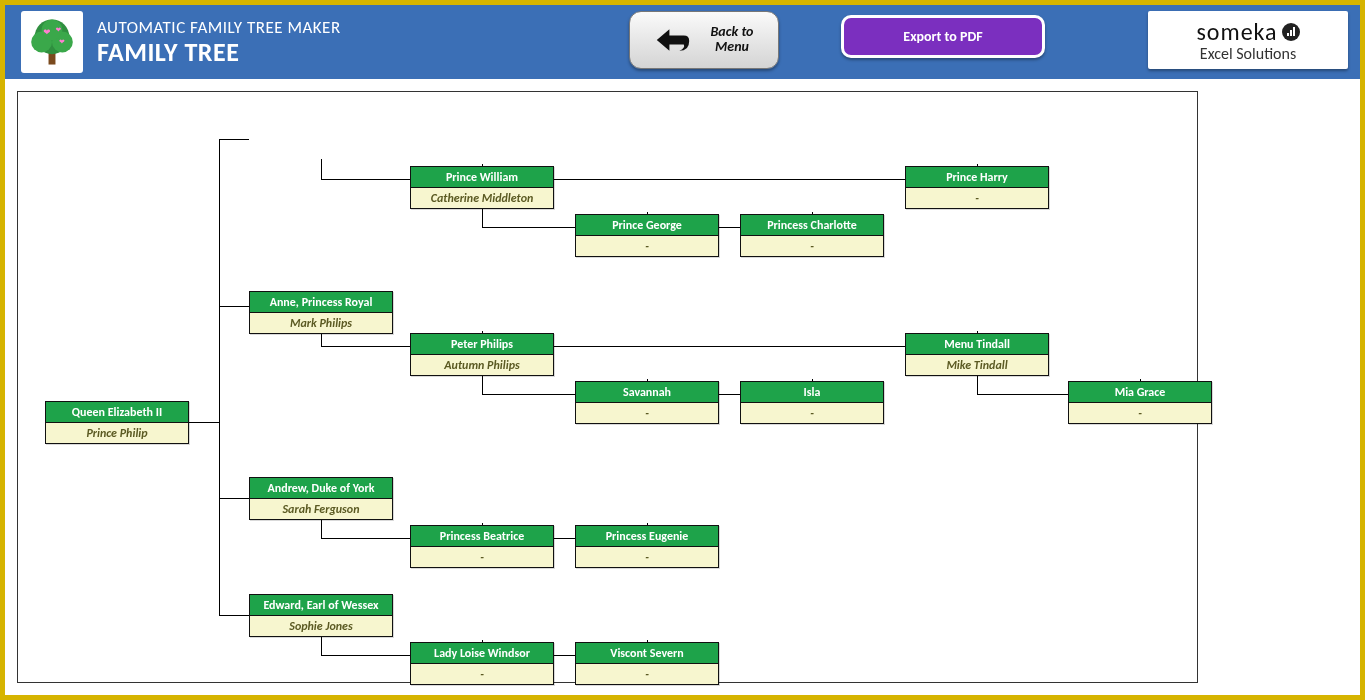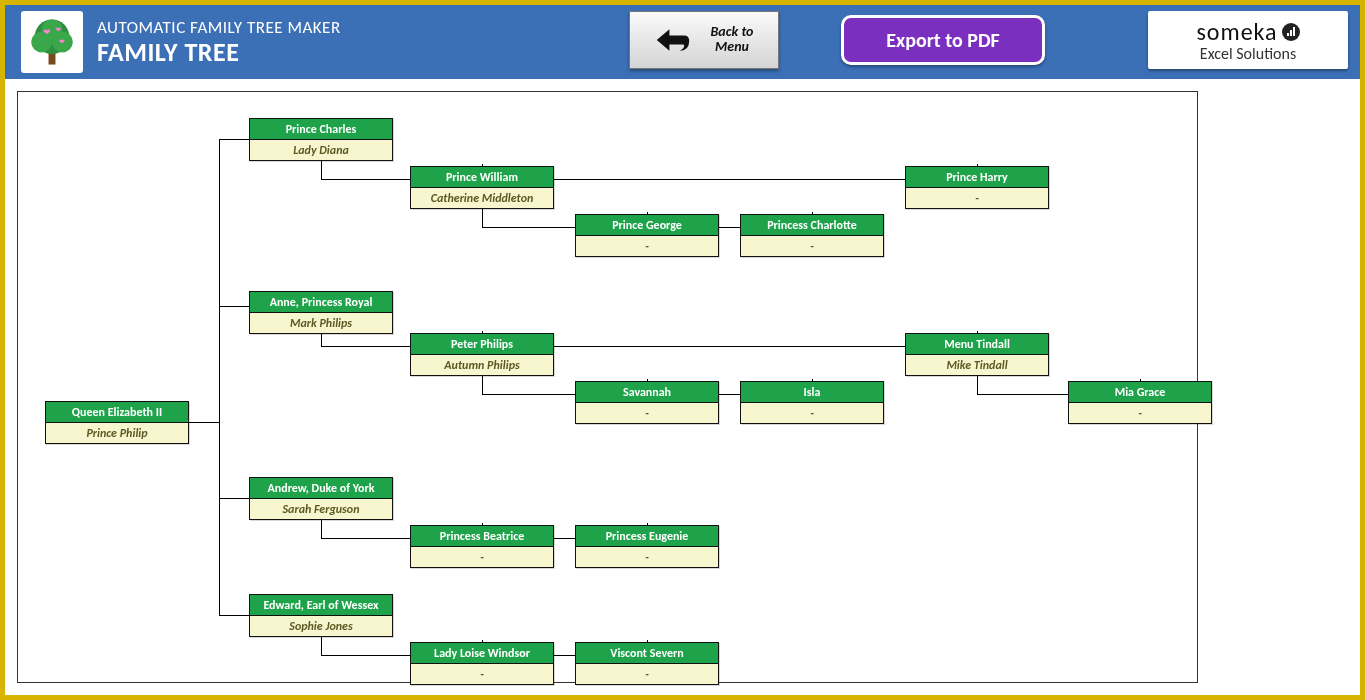--- a/index.html
+++ b/index.html
@@ -16,34 +16,34 @@
     display: flex; align-items: center; justify-content: center;
   }
   .titles { color: #fff; flex: 0 0 auto; }
   .title-small { font-size: 17px; letter-spacing: .5px; font-weight: 400; }
   .title-large { font-size: 26px; font-weight: 700; letter-spacing: .5px; margin-top: -2px; }
 
   .back-btn {
     position: absolute; left: 624px; top: 6px;
     width: 150px; height: 58px;
     background: linear-gradient(#fafafa, #d4d4d4);
-    border: 1px solid #777; border-radius: 0;
+    border: 1px solid #777; border-radius: 12px;
     display: flex; align-items: center; justify-content: center; gap: 20px;
     box-shadow: 0 2px 3px rgba(0,0,0,.35);
     font-style: italic; font-weight: 700; font-size: 14px; color: #111; text-align: center; line-height: 1.05;
     cursor: pointer;
   }
   .back-btn .arrow { width: 36px; height: 30px; }
 
   .export-btn {
     position: absolute; left: 836px; top: 10px;
-    width: 204px; height: 50px;
+    width: 204px; height: 43px;
     background: #7b2fbf;
     border: 3px solid #fff; border-radius: 10px;
-    color: #fff; font-size: 20px; font-weight: 600;
+    color: #fff; font-size: 14px; font-weight: 600;
     display: flex; align-items: center; justify-content: center;
     box-shadow: 0 2px 3px rgba(0,0,0,.35);
     cursor: pointer;
   }
 
   .brand-tile {
     position: absolute; right: 12px; top: 6px;
     width: 200px; height: 58px; background: #fff; border-radius: 2px;
     display: flex; flex-direction: column; align-items: center; justify-content: center;
     box-shadow: 0 2px 3px rgba(0,0,0,.35);
@@ -188,24 +188,20 @@
       <div class="vline" style="left:304px; top:544px; height:20px;"></div>
       <div class="hline" style="left:304px; top:564px; width:326px;"></div>
       <div class="vline" style="left:465px; top:549px; height:15px;"></div>
       <div class="vline" style="left:630px; top:549px; height:15px;"></div>
 
       <div class="node" style="left:28px; top:310px;">
         <div class="primary">Queen Elizabeth II</div>
         <div class="secondary">Prince Philip</div>
       </div>
 
-      <div class="node" style="left:232px; top:27px;">
-        <div class="primary">Prince Charles</div>
-        <div class="secondary">Lady Diana</div>
-      </div>
       <div class="node" style="left:393px; top:75px;">
         <div class="primary">Prince William</div>
         <div class="secondary">Catherine Middleton</div>
       </div>
       <div class="node" style="left:558px; top:123px;">
         <div class="primary">Prince George</div>
         <div class="secondary">-</div>
       </div>
       <div class="node" style="left:723px; top:123px;">
         <div class="primary">Princess Charlotte</div>

